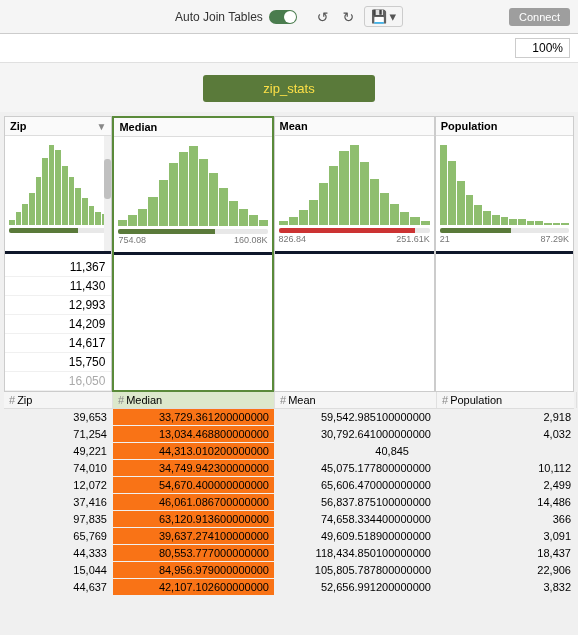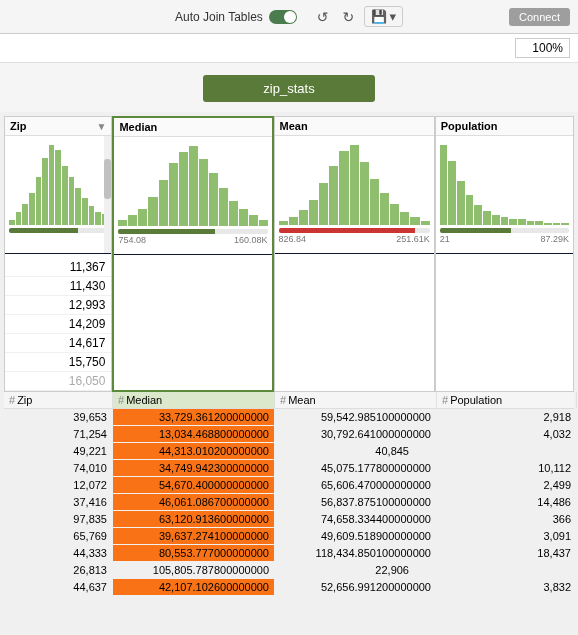--- a/index.html
+++ b/index.html
@@ -111,21 +111,21 @@
     
     .table-name-area {
       background: #f5f5f5;
       display: flex;
       justify-content: center;
       align-items: center;
       padding: 12px 0 10px 0;
     }
     .table-name-badge {
       background: #5a7a3a;
-      color: #ffffff;
+      color: #fde047;
       padding: 6px 60px;
       border-radius: 3px;
       font-size: 13px;
       font-weight: normal;
     }
     .zip-list-item {
       padding: 2px 6px;
       text-align: right;
       border-bottom: 1px solid #f0f0f0;
     }
@@ -156,21 +156,21 @@
       background: #fafafa;
       display: flex;
       align-items: center;
       justify-content: space-between;
     }
     .col-top .filter-icon { color: #888; font-size: 10px; }
 
     .histogram-wrap {
       height: 118px;
       padding: 4px;
-      border-bottom: 1px solid #0f172a;
+      border-bottom: 3px solid #0f172a;
       position: relative;
     }
     .bars {
       display: flex;
       align-items: flex-end;
       height: 85px;
       gap: 1px;
     }
     .bar {
       background: #8fbe6f;
@@ -490,21 +490,22 @@
         <div class="dc w163">49,609.518900000000</div>
         <div class="dc w141">3,091</div>
       </div>
       <div class="dr">
         <div class="dc w110">44,333</div>
         <div class="dc w163 highlighted">80,553.777000000000</div>
         <div class="dc w163">118,434.850100000000</div>
         <div class="dc w141">18,437</div>
       </div>
       <div class="dr">
-        <div class="dc w110">26,813</div>
+        <div class="dc w110">15,044</div>
+        <div class="dc w163 highlighted">84,956.979000000000</div>
         <div class="dc w163">105,805.787800000000</div>
         <div class="dc w141">22,906</div>
       </div>
       <div class="dr">
         <div class="dc w110">44,637</div>
         <div class="dc w163 highlighted">42,107.102600000000</div>
         <div class="dc w163">52,656.991200000000</div>
         <div class="dc w141">3,832</div>
       </div>
     </div>

